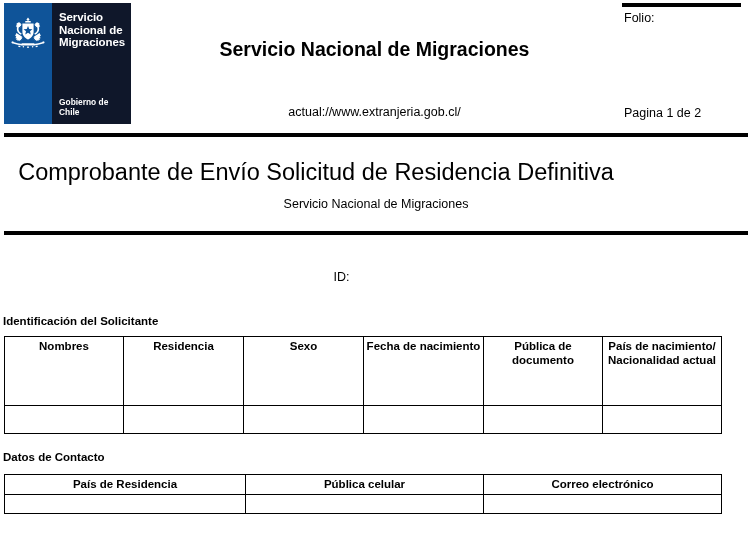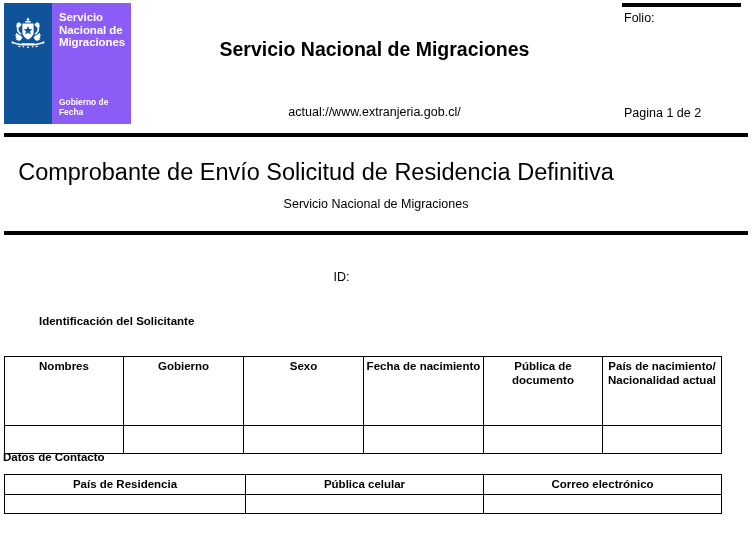--- a/index.html
+++ b/index.html
@@ -34,21 +34,21 @@
   }
   .logo-blue {
     width: 48px;
     height: 100%;
     background: #0F5499;
     position: relative;
   }
   .logo-red {
     flex: 1;
     height: 100%;
-    background: #8b5cf6;
+    background: #0f172a;
     position: relative;
   }
   .coat {
     position: absolute;
     left: 6px;
     top: 14px;
     width: 36px;
     height: 34px;
   }
   .logo-title {
@@ -156,21 +156,21 @@
     font-size: 12.5px;
   }
 
   
   .section-label {
     position: absolute;
     left: 3px;
     font-size: 11.5px;
     font-weight: bold;
   }
-  .label-ident { top: 315px; margin-left: 36px; }
+  .label-ident { top: 315px; }
   .label-contacto { top: 451px; }
 
   
   table.grid {
     position: absolute;
     border-collapse: collapse;
     table-layout: fixed;
     background: #ffffff;
   }
   table.grid td, table.grid th {
@@ -181,21 +181,21 @@
   table.grid th {
     font-size: 11.5px;
     font-weight: bold;
     text-align: center;
     line-height: 13.5px;
     padding-top: 3px;
   }
 
   #table-identificacion {
     left: 4px;
-    top: 356px;
+    top: 336px;
     width: 717px;
     border-radius: 13px;
   }
   #table-identificacion th { height: 65px; }
   #table-identificacion td.blank { height: 27px; }
 
   #table-contacto {
     left: 4px;
     top: 474px;
     width: 717px;
@@ -238,21 +238,21 @@
           <circle cx="22.6" cy="29.8" r="0.75"></circle>
           <path d="M8.6 28.4 l1.9 0.5 -0.4 1.4 -1.9 -0.6z"></path>
           <path d="M27.4 28.4 l-1.9 0.5 0.4 1.4 1.9 -0.6z"></path>
         </g>
       </svg>
     </div>
     <div class="logo-red">
       <div class="logo-title" style="white-space: pre-line;">Servicio
 Nacional de
 Migraciones</div>
-      <div class="logo-gob">Gobierno de Fecha</div>
+      <div class="logo-gob">Gobierno de Chile</div>
     </div>
   </div>
 
   <div class="org-name">Servicio Nacional de Migraciones</div>
   <div class="site-url">actual://www.extranjeria.gob.cl/</div>
 
   <div class="rule-top"></div>
   <div class="folio">Folio:</div>
   <div class="pagina">Pagina 1 de 2</div>
 </div>
@@ -271,21 +271,21 @@
     <col style="width:119px">
       <col style="width:120px">
       <col style="width:120px">
     <col style="width:120px">
       <col style="width:119px">
       <col style="width:119px">
   </colgroup>
   <thead>
     <tr>
       <th>Nombres</th>
-      <th>Gobierno</th>
+      <th>Residencia</th>
       <th>Sexo</th>
       <th>Fecha de nacimiento</th>
       <th>Pública de documento</th>
       <th>País de nacimiento/ Nacionalidad actual</th>
     </tr>
   </thead>
   <tbody>
     <tr>
       <td class="blank"></td>
       <td class="blank"></td>

